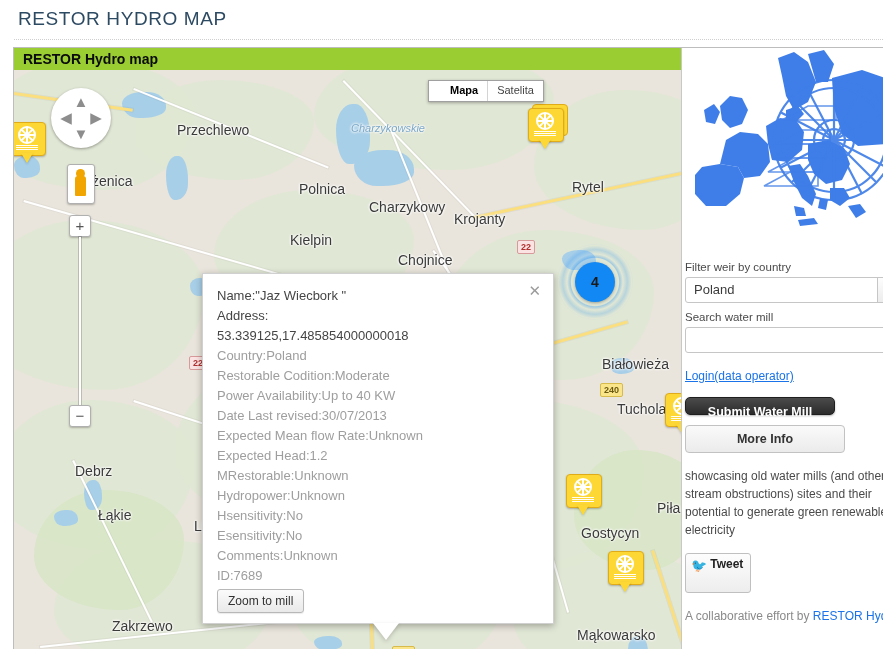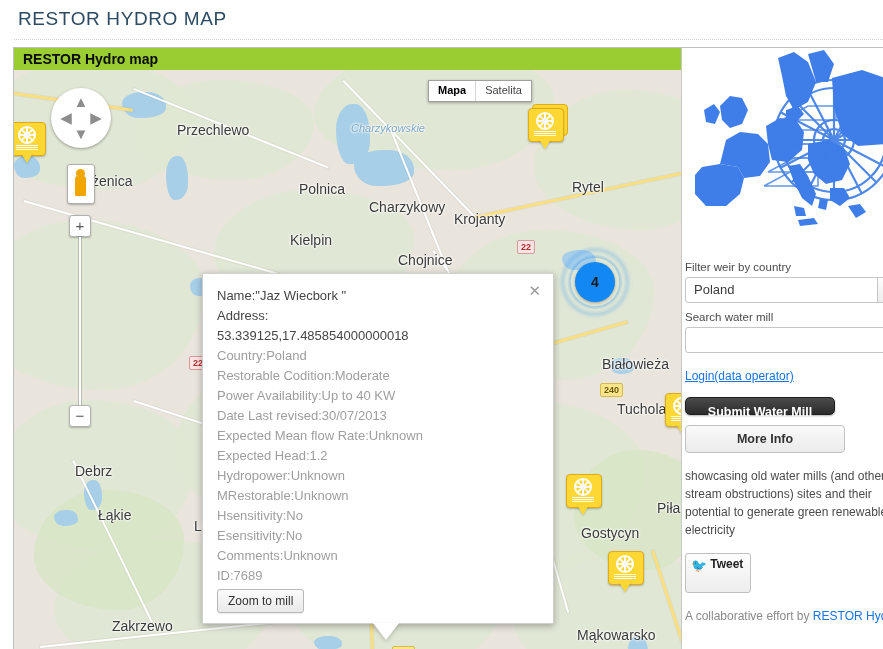--- a/index.html
+++ b/index.html
@@ -223,20 +223,21 @@
     position: absolute;
     left: 414px;
     top: 10px;
     height: 20px;
     background: #fff;
     border: 1px solid #a0a0a0;
     box-shadow: 0 1px 3px rgba(0,0,0,.3);
     display: flex;
     z-index: 45;
     font-size: 11px;
+    padding-left: 12px;
   }
   .maptype-btn {
     padding: 0 9px;
     line-height: 18px;
     color: #444;
     border-right: 1px solid #d4d4d4;
     white-space: nowrap;
   }
   .maptype-btn:last-child { border-right: none; }
   .maptype-btn.active {
@@ -718,22 +719,22 @@
         <div id="info-rows">
             <div class="info-row strong">Name:"Jaz Wiecbork "</div>
             <div class="info-row strong">Address:</div>
             <div class="info-row strong">53.339125,17.485854000000018</div>
             <div class="info-row">Country:Poland</div>
             <div class="info-row">Restorable Codition:Moderate</div>
             <div class="info-row">Power Availability:Up to 40 KW</div>
             <div class="info-row">Date Last revised:30/07/2013</div>
             <div class="info-row">Expected Mean flow Rate:Unknown</div>
             <div class="info-row">Expected Head:1.2</div>
+            <div class="info-row">MRestorable:Unknown</div>
             <div class="info-row">Hydropower:Unknown</div>
-            <div class="info-row">MRestorable:Unknown</div>
             <div class="info-row">Hsensitivity:No</div>
             <div class="info-row">Esensitivity:No</div>
             <div class="info-row">Comments:Unknown</div>
             <div class="info-row">ID:7689</div>
           </div>
         <div id="zoom-to-mill">Zoom to mill</div>
       </div>
 
     </div>
   </div>

